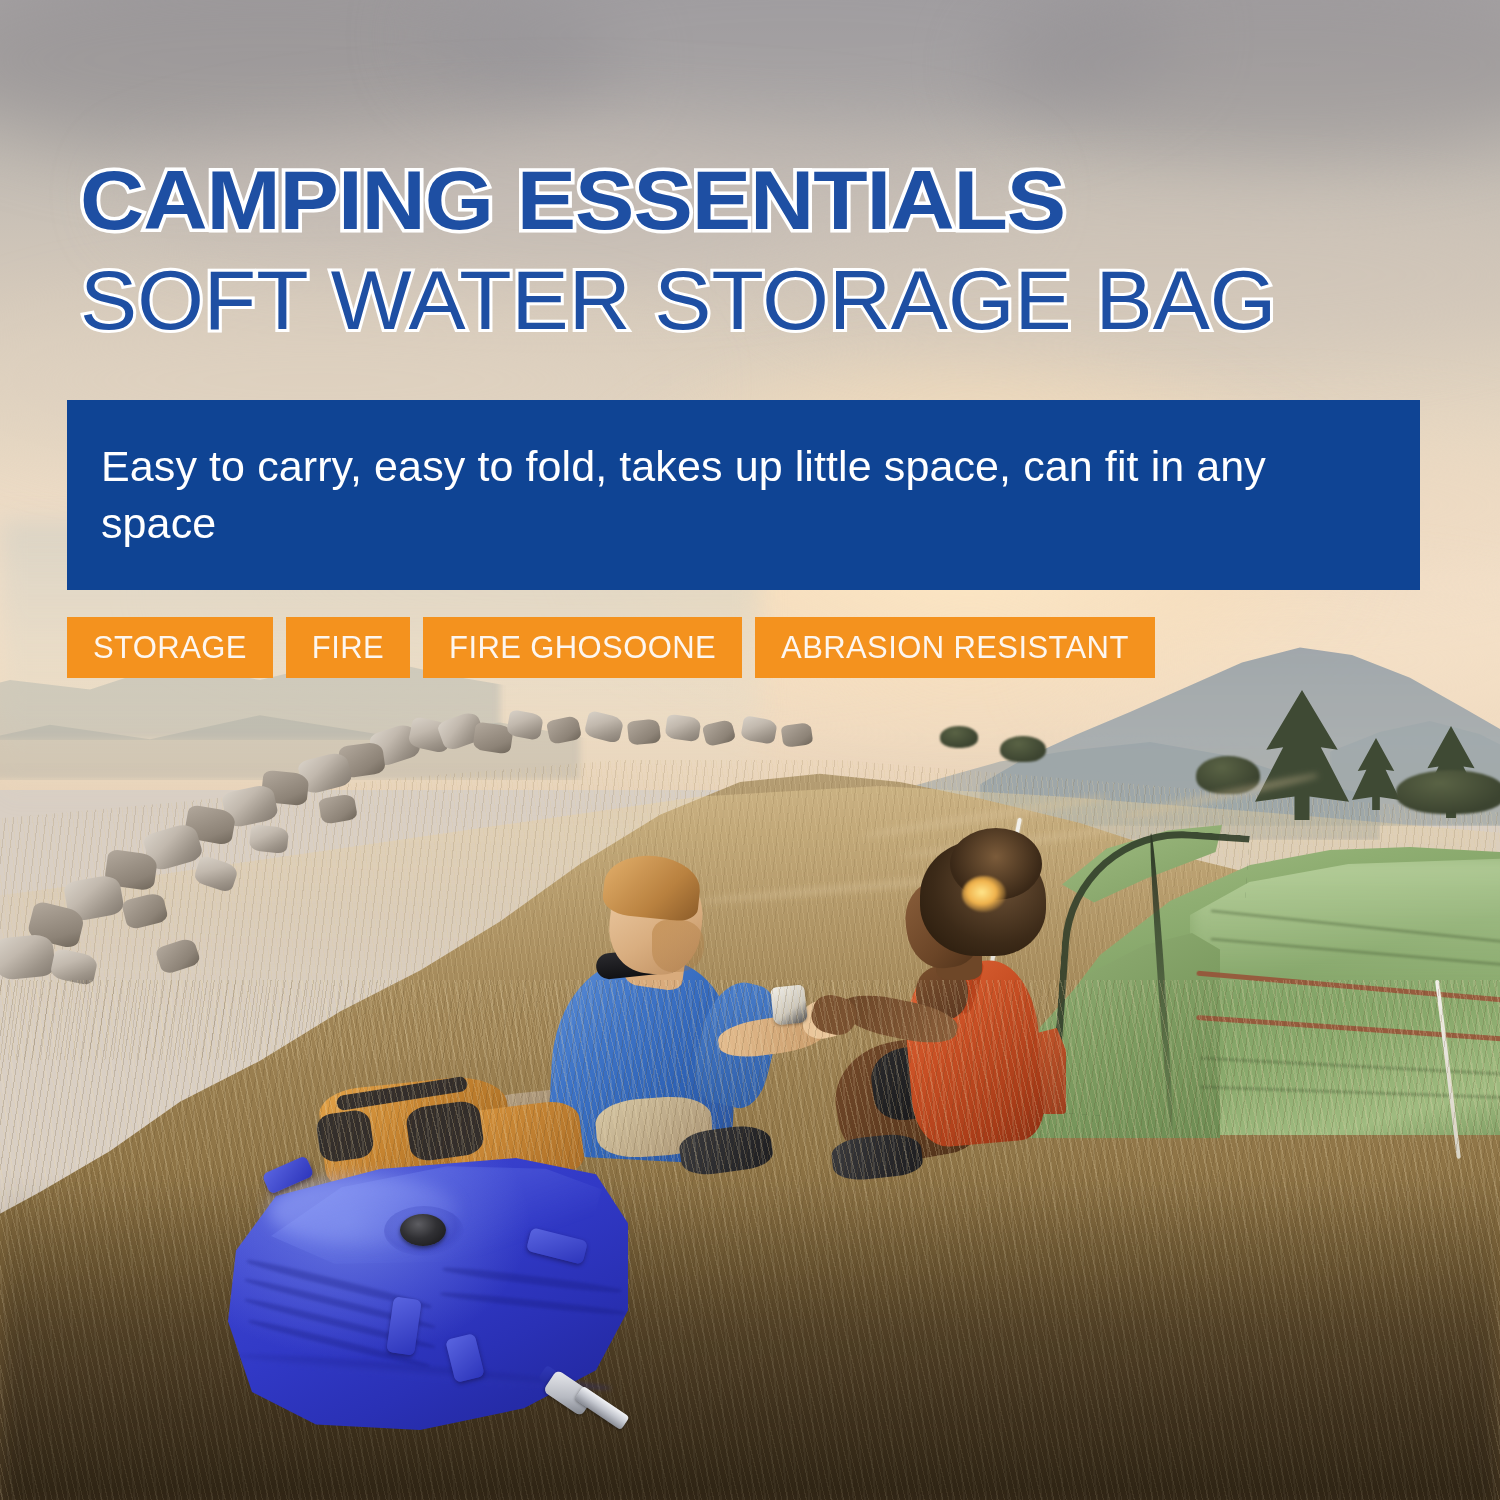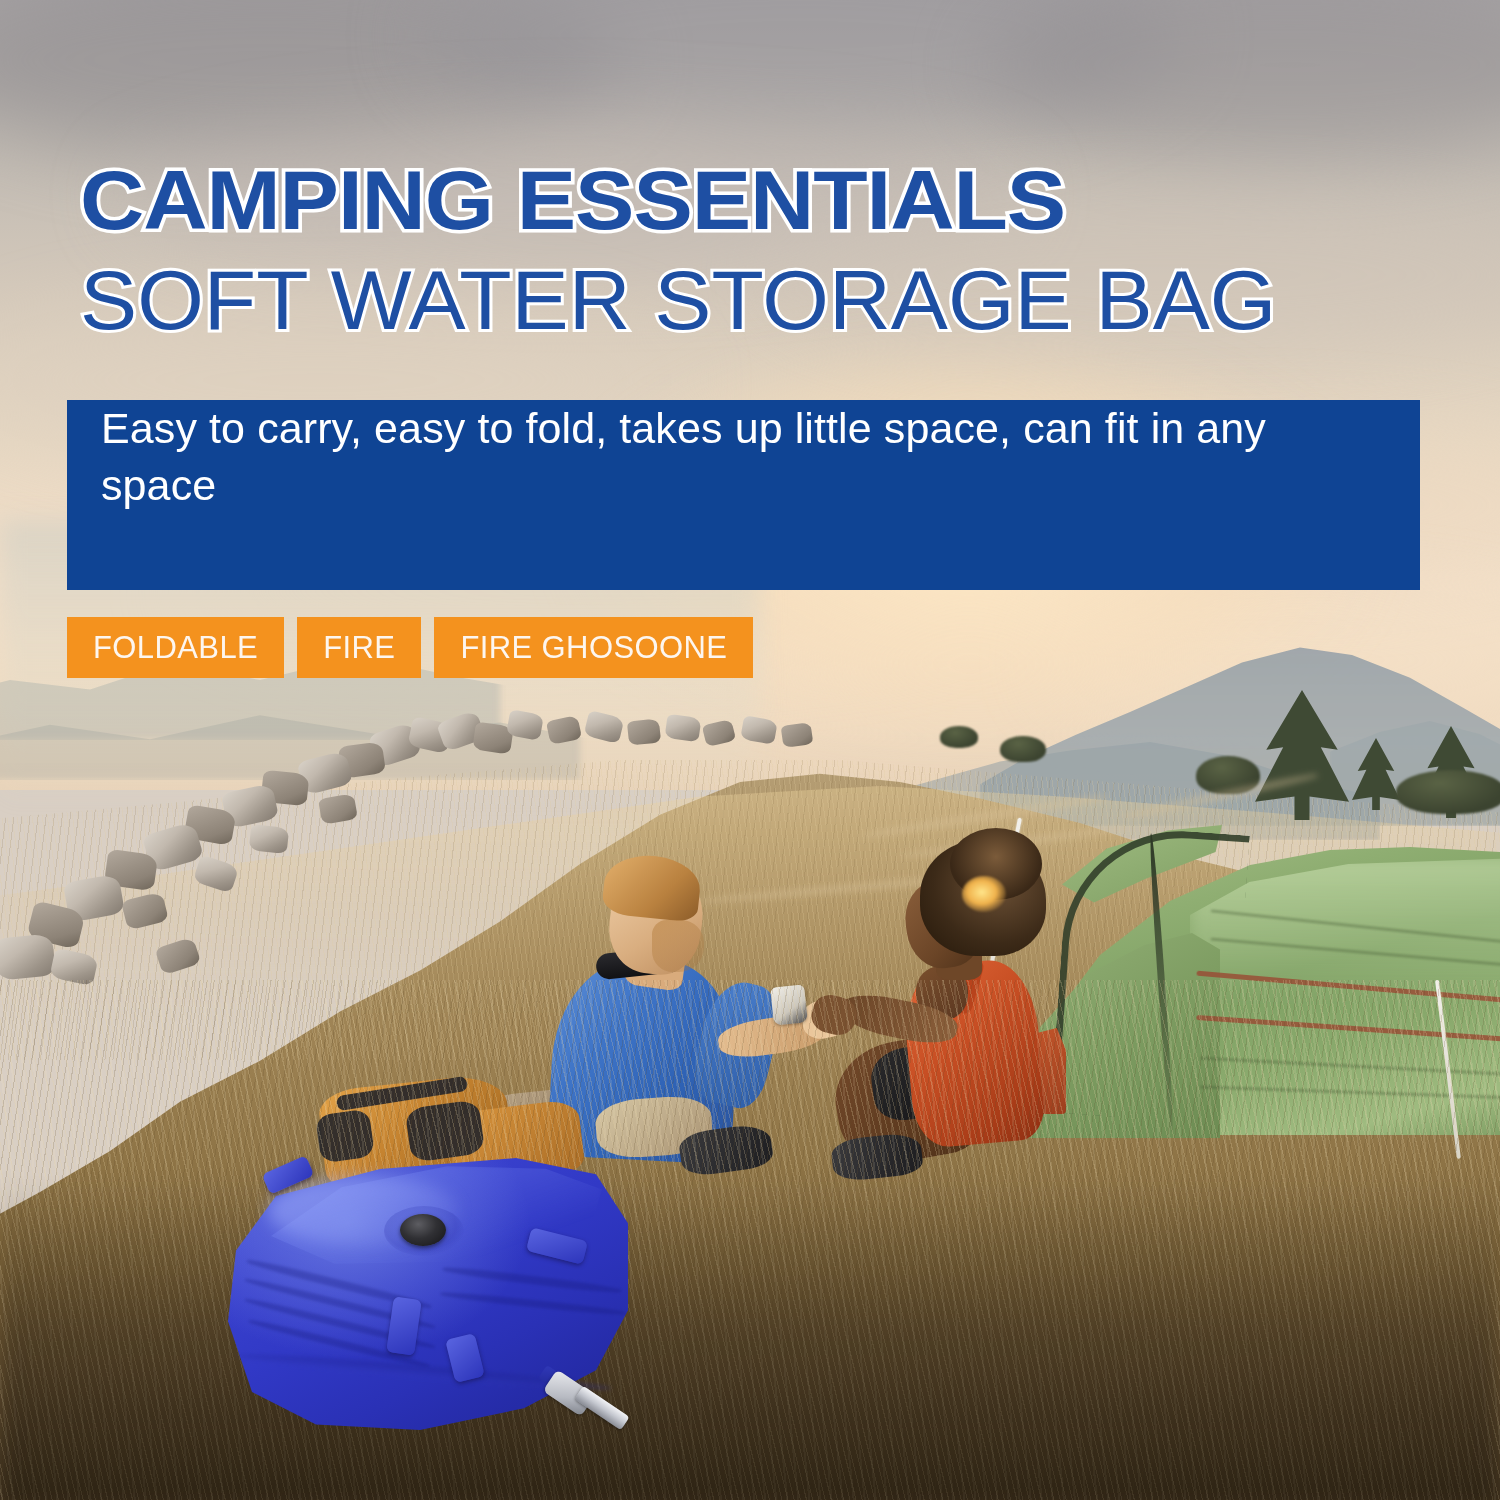--- a/index.html
+++ b/index.html
@@ -531,21 +531,21 @@
     transform-origin:left center;
     -webkit-text-stroke:6px #ffffff;
     paint-order:stroke fill;
     text-shadow:0 0 2px rgba(255,255,255,.9);
   }
 
   .desc-box {
     position:absolute; left:67px; top:400px;
     width:1353px; height:190px;
     background:#0f4494;
-    display:flex; align-items:flex-start;
+    display:flex; align-items:center;
   }
   .desc-text {
     color:#ffffff;
     font-size:43px;
     line-height:1.32;
     padding:0 34px;
     letter-spacing:.1px;
     max-width:1300px;
   }
 
@@ -730,18 +730,19 @@
 
   <div class="headline h-camping">CAMPING ESSENTIALS</div>
 
   <div class="headline h-soft">SOFT WATER STORAGE BAG</div>
 
   <div class="desc-box">
     <div class="desc-text">Easy to carry, easy to fold, takes up little space, can fit in any space</div>
   </div>
 
   <div class="tag-row">
-    <div class="tag">FOLDABLE</div>
+    <div class="tag">STORAGE</div>
     <div class="tag">FIRE</div>
     <div class="tag">FIRE GHOSOONE</div>
+    <div class="tag">ABRASION RESISTANT</div>
   </div>
 
 </div>
 
 </body></html>

